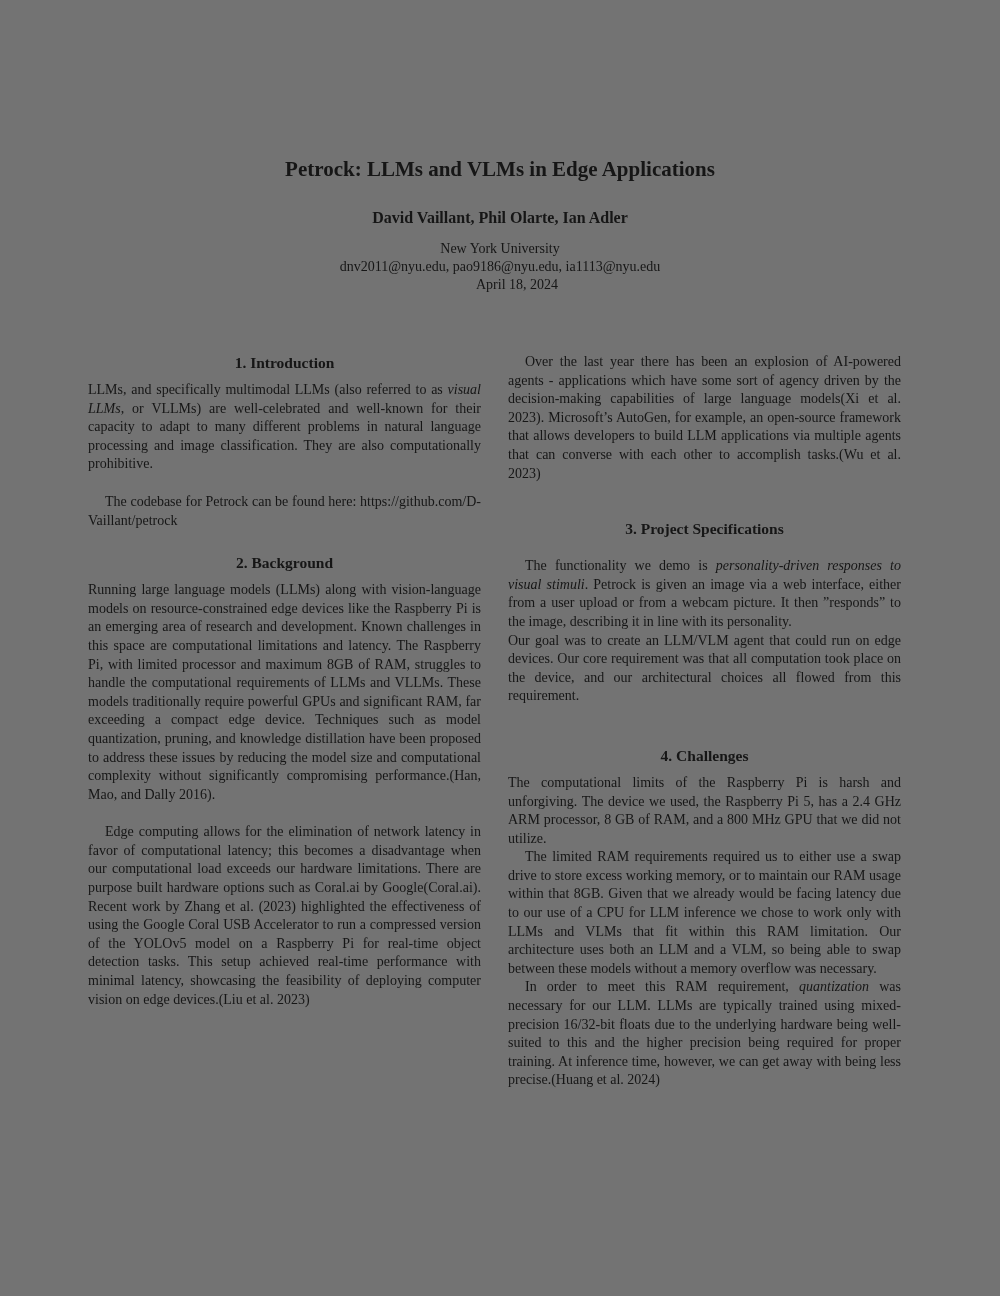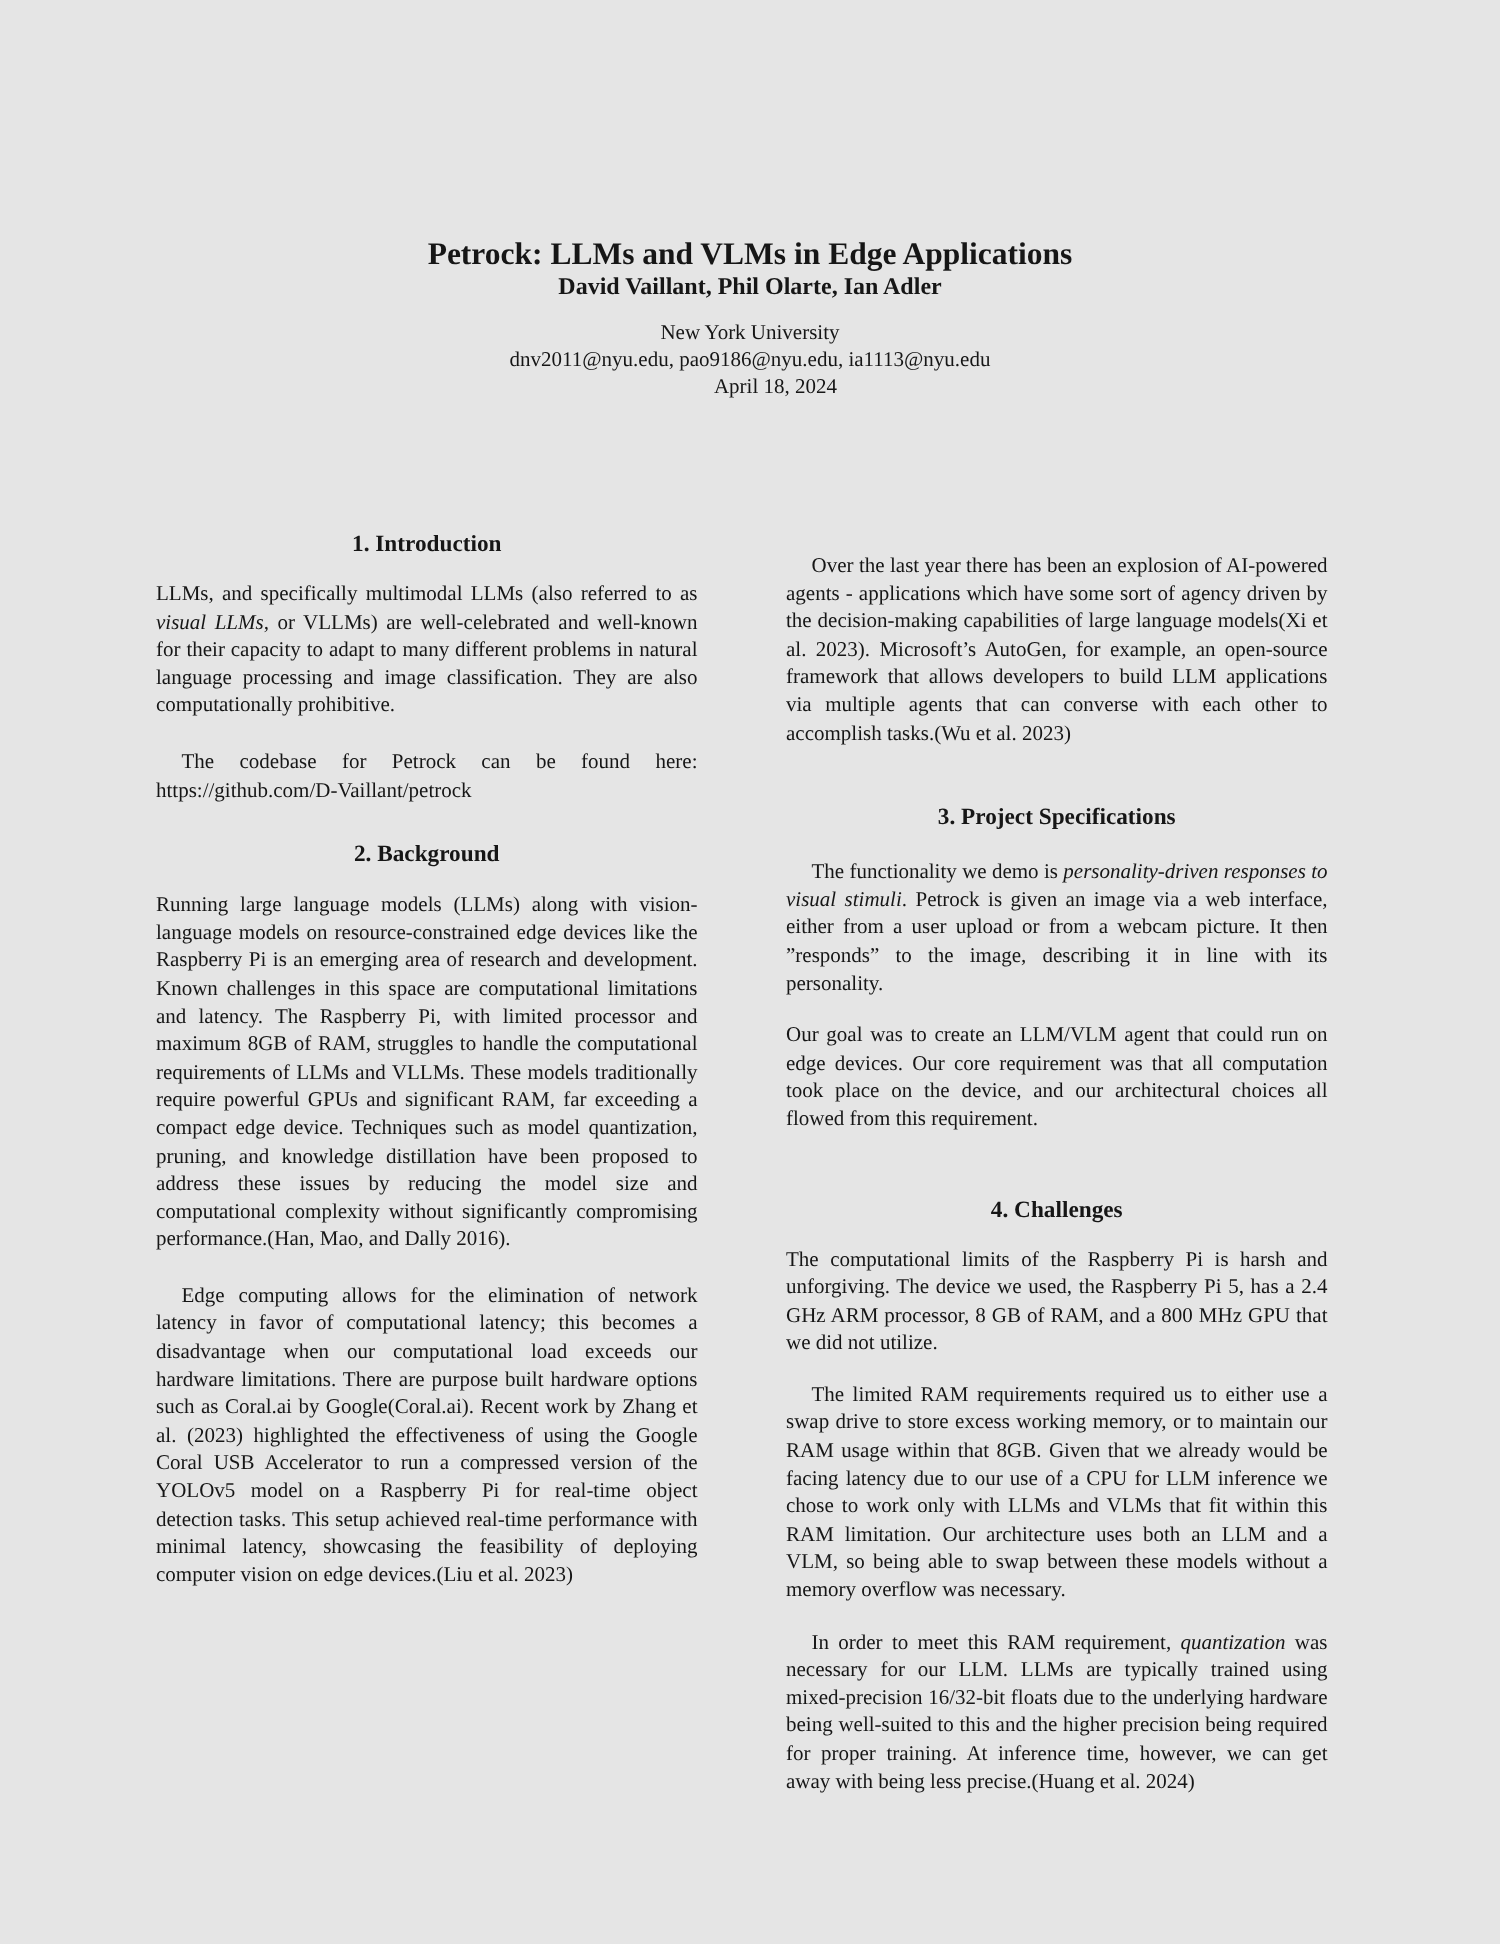--- a/index.html
+++ b/index.html
@@ -1,32 +1,32 @@
 <!DOCTYPE html>
 <html><head>
 <meta charset="utf-8">
 <style>
   html, body { margin: 0; padding: 0; width: 1000px; height: 1296px; background: #ffffff; }
   .page {
     position: relative; width: 1000px; height: 1296px; overflow: hidden;
-    font-family: "Liberation Serif", serif; color: #161616; background: #e5e5e5;
+    font-family: "Liberation Serif", serif; color: #161616; background: #737373;
   }
   .header { position: absolute; top: 156px; left: 0; width: 1000px; text-align: center; }
   .title   { font-size: 21px; line-height: 26px; font-weight: bold; margin: 0; }
-  .authors { font-size: 16px; line-height: 20px; font-weight: bold; }
+  .authors { font-size: 16px; line-height: 20px; font-weight: bold; margin-top: 26px; }
   .affiliation { font-size: 14px; line-height: 18px; margin-top: 12px; }
   .emails  { font-size: 14px; line-height: 18px; }
   .date    { font-size: 14px; line-height: 18px; margin-left: 34px; }
   .columns { position: absolute; top: 353px; left: 88px; width: 825px; display: flex; gap: 27px; }
   .col { width: 393px; font-size: 14px; line-height: 18.6px; text-align: justify; }
   .sec-heading { font-size: 15.5px; line-height: 19px; font-weight: bold; text-align: center; margin: 23px 0 9px 0; }
   .sec-heading.first { margin-top: 0; }
   .sec-heading.mt-lg { margin-top: 36px; }
   .sec-heading.mt-xl { margin-top: 40px; }
-  .para { margin: 16px; }
+  .para { margin: 0; }
   .para.indent { text-indent: 17px; }
   .para.gap { margin-top: 19px; }
   em { font-style: italic; }
   .doc-link { color: inherit; text-decoration: none; cursor: pointer; }
 </style>
 </head>
 <body>
 
 <div class="page">
 

